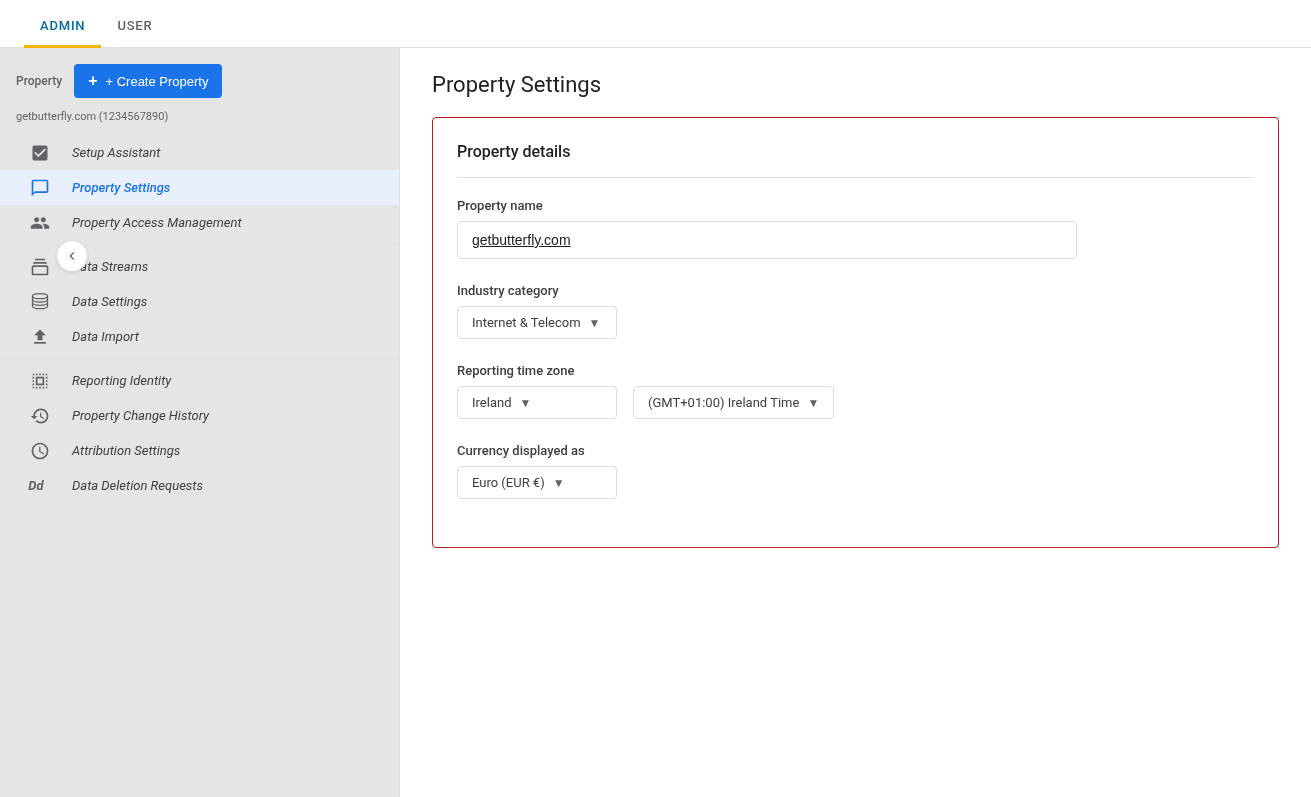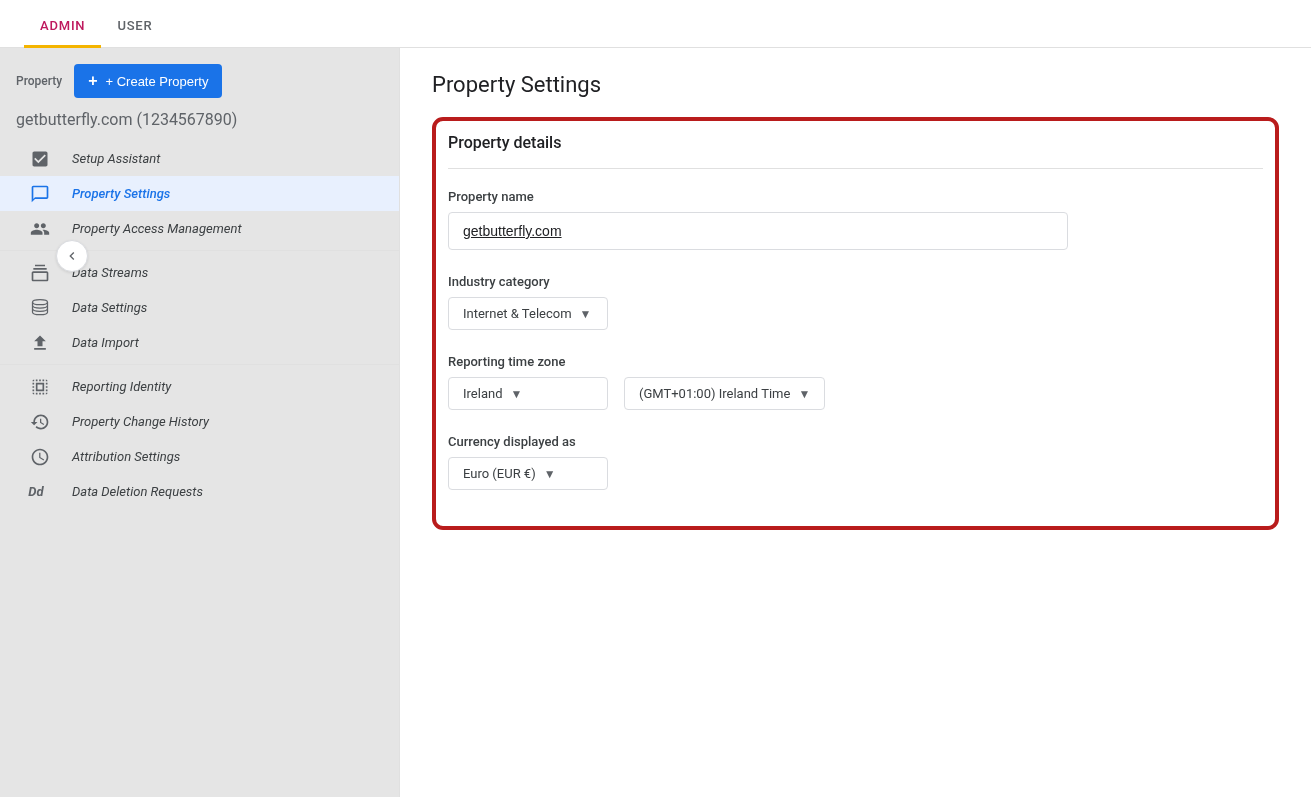--- a/index.html
+++ b/index.html
@@ -18,21 +18,21 @@
       font-size: 13px;
       font-weight: 500;
       cursor: pointer;
       color: #5f6368;
       border-bottom: 3px solid transparent;
       margin-bottom: -1px;
       text-transform: uppercase;
       letter-spacing: 0.8px;
     }
     .top-nav-tab.active {
-      color: #be185d;
+      color: #0369a1;
       border-bottom: 3px solid #f4b400;
     }
 
     
     .main-layout {
       display: flex;
       height: calc(797px - 48px);
       overflow: hidden;
     }
 
@@ -67,21 +67,21 @@
       border-radius: 4px;
       padding: 8px 14px;
       font-size: 13px;
       font-weight: 500;
       cursor: pointer;
       white-space: nowrap;
     }
     .create-property-btn .plus-icon { font-size: 16px; font-weight: 700; }
 
     .property-name-sub {
-      font-size: 16px;
+      font-size: 11px;
       color: #5f6368;
       padding: 4px 16px 12px 16px;
     }
 
     
     .collapse-arrow {
       position: absolute;
       left: 56px;
       top: 192px;
       width: 32px;
@@ -148,23 +148,23 @@
 
     .page-title {
       font-size: 22px;
       font-weight: 400;
       color: #202124;
       margin-bottom: 20px;
     }
 
     
     .card {
-      border: 4px solid #b91c1c;
-      border-radius: 11px;
-      padding: 12px;
+      border: 1px solid #b91c1c;
+      border-radius: 4px;
+      padding: 24px;
       max-width: 860px;
     }
 
     .card-title {
       font-size: 16px;
       font-weight: 500;
       color: #202124;
       margin-bottom: 20px;
       padding-bottom: 16px;
       border-bottom: 1px solid #e0e0e0;

